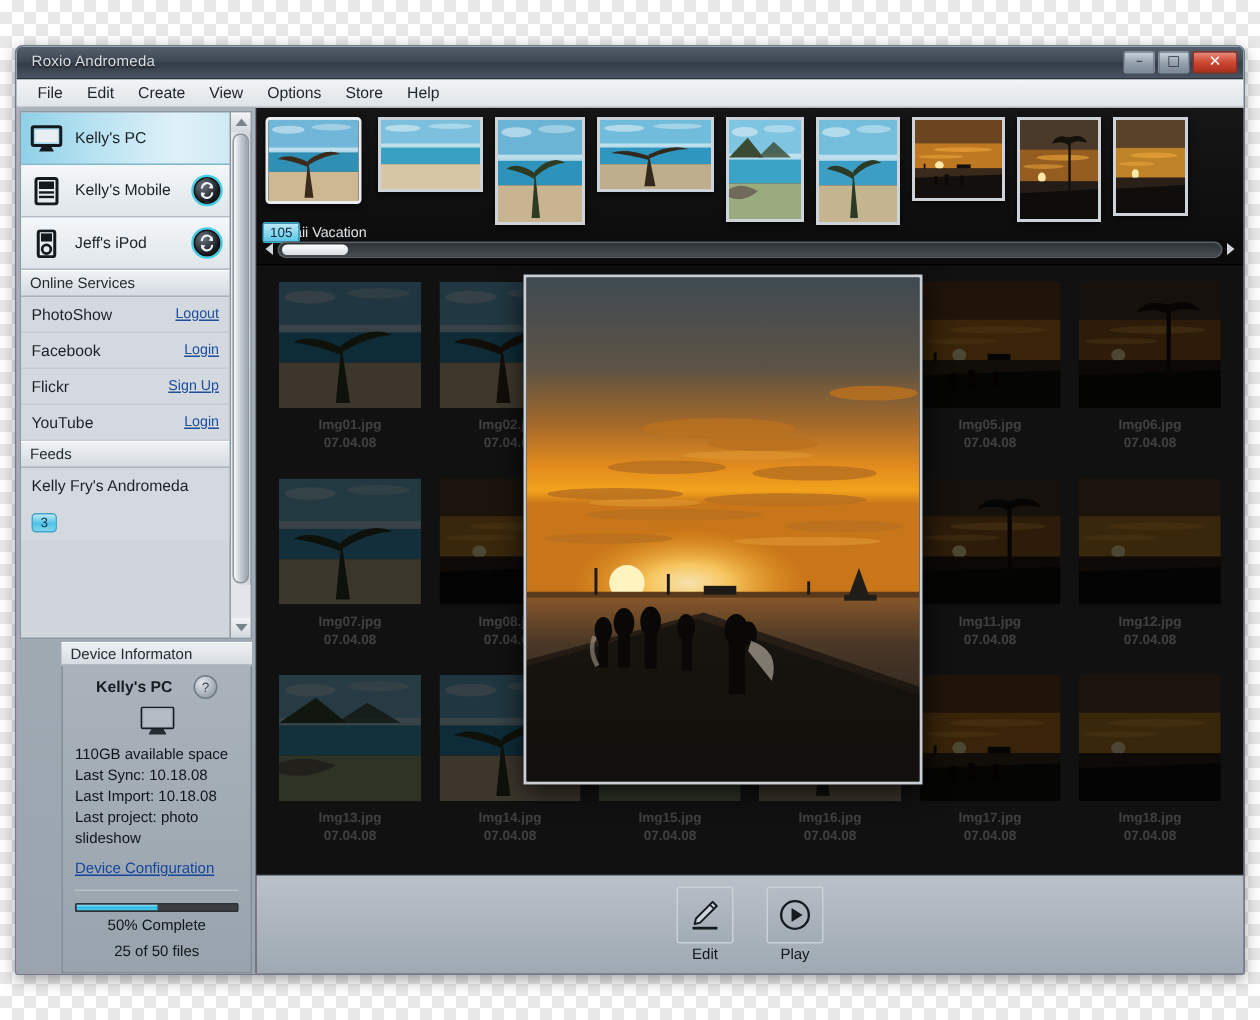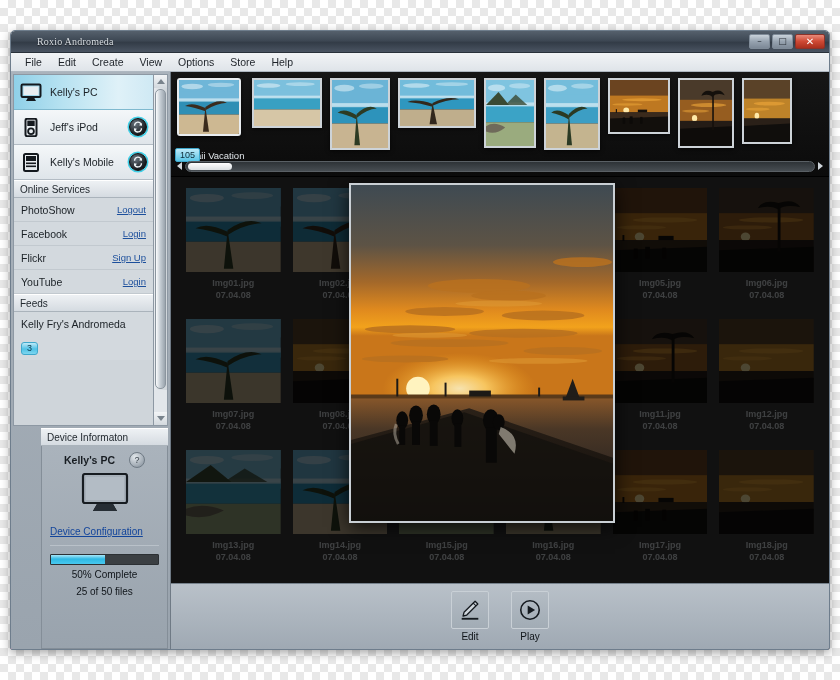--- a/index.html
+++ b/index.html
@@ -36,24 +36,23 @@
   
   #titlebar {
     height: 22px; flex: 0 0 22px;
     background: linear-gradient(to bottom,#55606c 0%,#3e4854 45%,#333c47 55%,#4a5462 100%);
     border-bottom: 1px solid #29313a;
     display: flex; align-items: center;
     position: relative;
     border-radius: 4px 4px 0 0;
   }
   #titlebar .title {
-    font-size: 10px; color: #d9dee3; margin-left: 26px;
+    font-size: 10px; color: #d9dee3; margin-left: 10px;
     text-shadow: 0 1px 1px rgba(0,0,0,.6);
     letter-spacing: .2px;
-    font-family: Liberation Serif, serif;
   }
   .winbtns { position:absolute; right: 4px; top: 3px; display:flex; gap:2px; }
   .winbtn {
     width: 21px; height: 15px; border-radius: 2px;
     border: 1px solid #7f8b98;
     background: linear-gradient(to bottom,#c9d2da,#97a3b0 50%,#7d8997);
     display:flex; align-items:center; justify-content:center;
     position: relative;
   }
   .winbtn.close {
@@ -309,54 +308,54 @@
 
       <div id="sb-scrollwrap">
         <div id="sb-list">
             <div class="device selected">
               <span class="devicon"><svg viewBox="0 0 22 19" width="22" height="19">
                   <rect x="1.5" y="1.5" width="19" height="12.5" rx="1.2" fill="none" stroke="#14191e" stroke-width="2"></rect>
                   <rect x="3.5" y="3.5" width="15" height="8.5" fill="#e9eef2"></rect>
                   <path d="M8 14.5 L14 14.5 L16 18 L6 18 Z" fill="#14191e"></path>
                 </svg></span>
               <span class="dlabel">Kelly's PC</span>
-            </div>
-            <div class="device">
-              <span class="devicon"><svg viewBox="0 0 22 19" width="22" height="19">
-                  <rect x="5.5" y="0.8" width="11" height="17.4" rx="1.6" fill="none" stroke="#14191e" stroke-width="2"></rect>
-                  <rect x="7.3" y="2.6" width="7.4" height="5.4" fill="#14191e"></rect>
-                  <circle cx="11" cy="13.2" r="2.9" fill="none" stroke="#14191e" stroke-width="1.8"></circle>
-                </svg></span>
-              <span class="dlabel">Jeff's iPod</span>
-              <span class="syncbtn">
-                <svg viewBox="0 0 14 14" width="12" height="12">
-                  <path d="M3 5.5 A4 4 0 0 1 11 5" stroke="#eef4f7" stroke-width="1.6" fill="none"></path>
-                  <path d="M11 8.5 A4 4 0 0 1 3 9" stroke="#eef4f7" stroke-width="1.6" fill="none"></path>
-                  <path d="M11 2 L11.6 5.6 L8.2 5.1 Z" fill="#eef4f7"></path>
-                  <path d="M3 12 L2.4 8.4 L5.8 8.9 Z" fill="#eef4f7"></path>
-                </svg>
-              </span>
             </div>
             <div class="device">
               <span class="devicon"><svg viewBox="0 0 22 19" width="22" height="19">
                   <rect x="4" y="1" width="14" height="17" rx="1.5" fill="none" stroke="#14191e" stroke-width="2"></rect>
                   <rect x="6" y="3" width="10" height="5" fill="#14191e"></rect>
                   <rect x="6" y="9.5" width="10" height="1.6" fill="#14191e"></rect>
                   <rect x="6" y="12.5" width="10" height="1.6" fill="#14191e"></rect>
                 </svg></span>
               <span class="dlabel">Kelly's Mobile</span>
               <span class="syncbtn">
                 <svg viewBox="0 0 14 14" width="12" height="12">
                   <path d="M3 5.5 A4 4 0 0 1 11 5" stroke="#eef4f7" stroke-width="1.6" fill="none"></path>
                   <path d="M11 8.5 A4 4 0 0 1 3 9" stroke="#eef4f7" stroke-width="1.6" fill="none"></path>
                   <path d="M11 2 L11.6 5.6 L8.2 5.1 Z" fill="#eef4f7"></path>
                   <path d="M3 12 L2.4 8.4 L5.8 8.9 Z" fill="#eef4f7"></path>
                 </svg>
               </span>
             </div>
+            <div class="device">
+              <span class="devicon"><svg viewBox="0 0 22 19" width="22" height="19">
+                  <rect x="5.5" y="0.8" width="11" height="17.4" rx="1.6" fill="none" stroke="#14191e" stroke-width="2"></rect>
+                  <rect x="7.3" y="2.6" width="7.4" height="5.4" fill="#14191e"></rect>
+                  <circle cx="11" cy="13.2" r="2.9" fill="none" stroke="#14191e" stroke-width="1.8"></circle>
+                </svg></span>
+              <span class="dlabel">Jeff's iPod</span>
+              <span class="syncbtn">
+                <svg viewBox="0 0 14 14" width="12" height="12">
+                  <path d="M3 5.5 A4 4 0 0 1 11 5" stroke="#eef4f7" stroke-width="1.6" fill="none"></path>
+                  <path d="M11 8.5 A4 4 0 0 1 3 9" stroke="#eef4f7" stroke-width="1.6" fill="none"></path>
+                  <path d="M11 2 L11.6 5.6 L8.2 5.1 Z" fill="#eef4f7"></path>
+                  <path d="M3 12 L2.4 8.4 L5.8 8.9 Z" fill="#eef4f7"></path>
+                </svg>
+              </span>
+            </div>
             <div class="sb-section">Online Services</div>
             <div class="svc-row">
               <span class="nm">PhotoShow</span>
               <span class="ln">Logout</span>
             </div>
             <div class="svc-row">
               <span class="nm">Facebook</span>
               <span class="ln">Login</span>
             </div>
             <div class="svc-row">
@@ -394,20 +393,26 @@
           <div id="devinfo-head">
             <span class="dn">Kelly's PC</span>
             <span class="helpico">?</span>
           </div>
           <svg class="pcart" width="52" height="40" viewBox="0 0 52 40">
             <rect x="4" y="1" width="44" height="29" rx="2" fill="none" stroke="#171c21" stroke-width="2.2"></rect>
             <rect x="7" y="4" width="38" height="23" fill="#b3bcc5"></rect>
             <path d="M18 31 L34 31 L38 38 L14 38 Z" fill="#2b3views"></path>
             <path d="M18 31 L34 31 L38 38 L14 38 Z" fill="#262d34"></path>
           </svg>
+          <div id="devinfo-lines">
+              <div>110GB available space</div>
+              <div>Last Sync: 10.18.08</div>
+              <div>Last Import: 10.18.08</div>
+              <div>Last project: photo slideshow</div>
+            </div>
           <div id="devcfg">Device Configuration</div>
           <div class="hr"></div>
           <div id="progwrap">
             <div id="progfill" style="width: 50%; background: linear-gradient(rgb(168, 230, 248), rgb(47, 185, 228) 45%, rgb(73, 200, 239));"></div>
           </div>
           <div class="ptext">50% Complete</div>
           <div class="ptext">25 of 50 files</div>
         </div>
       </div>
     </div>

